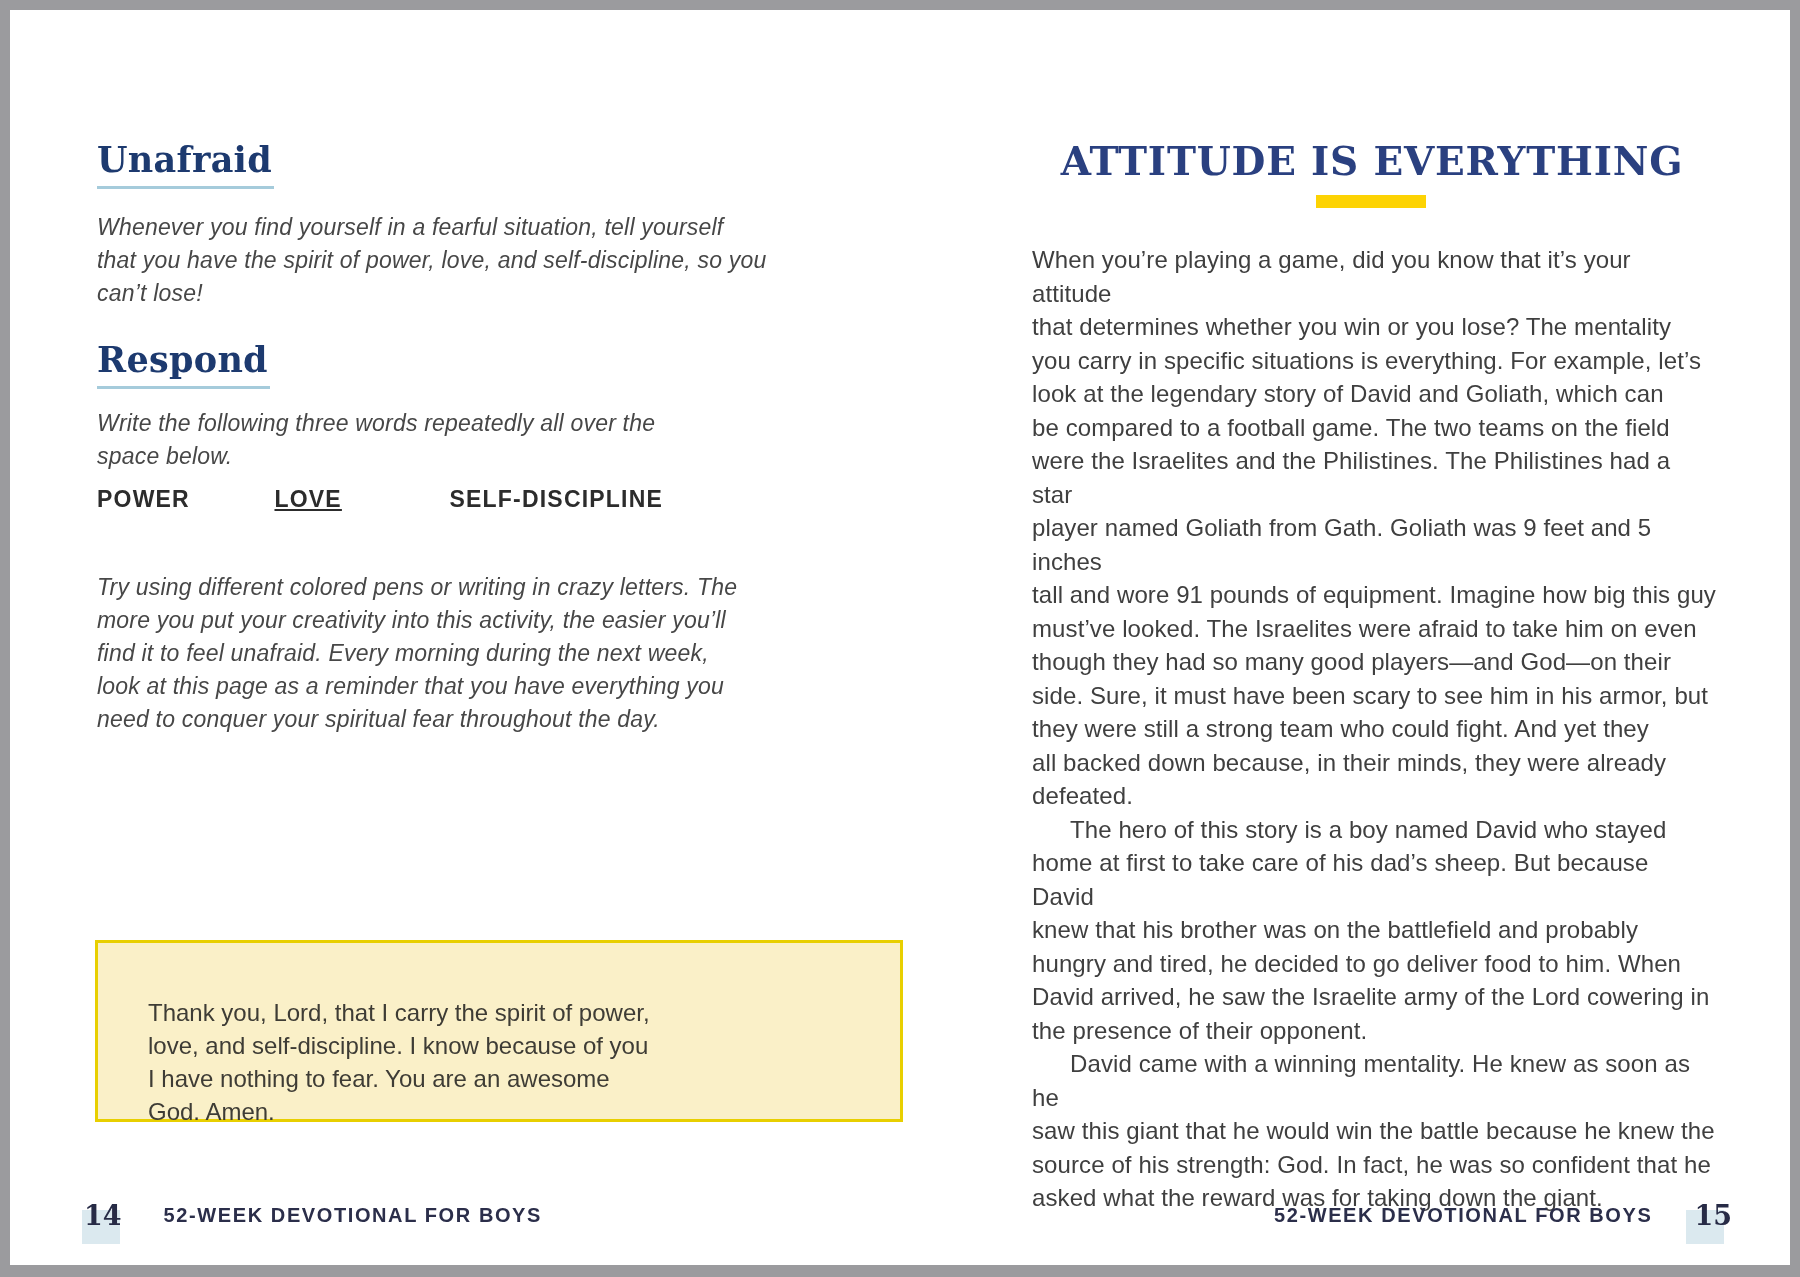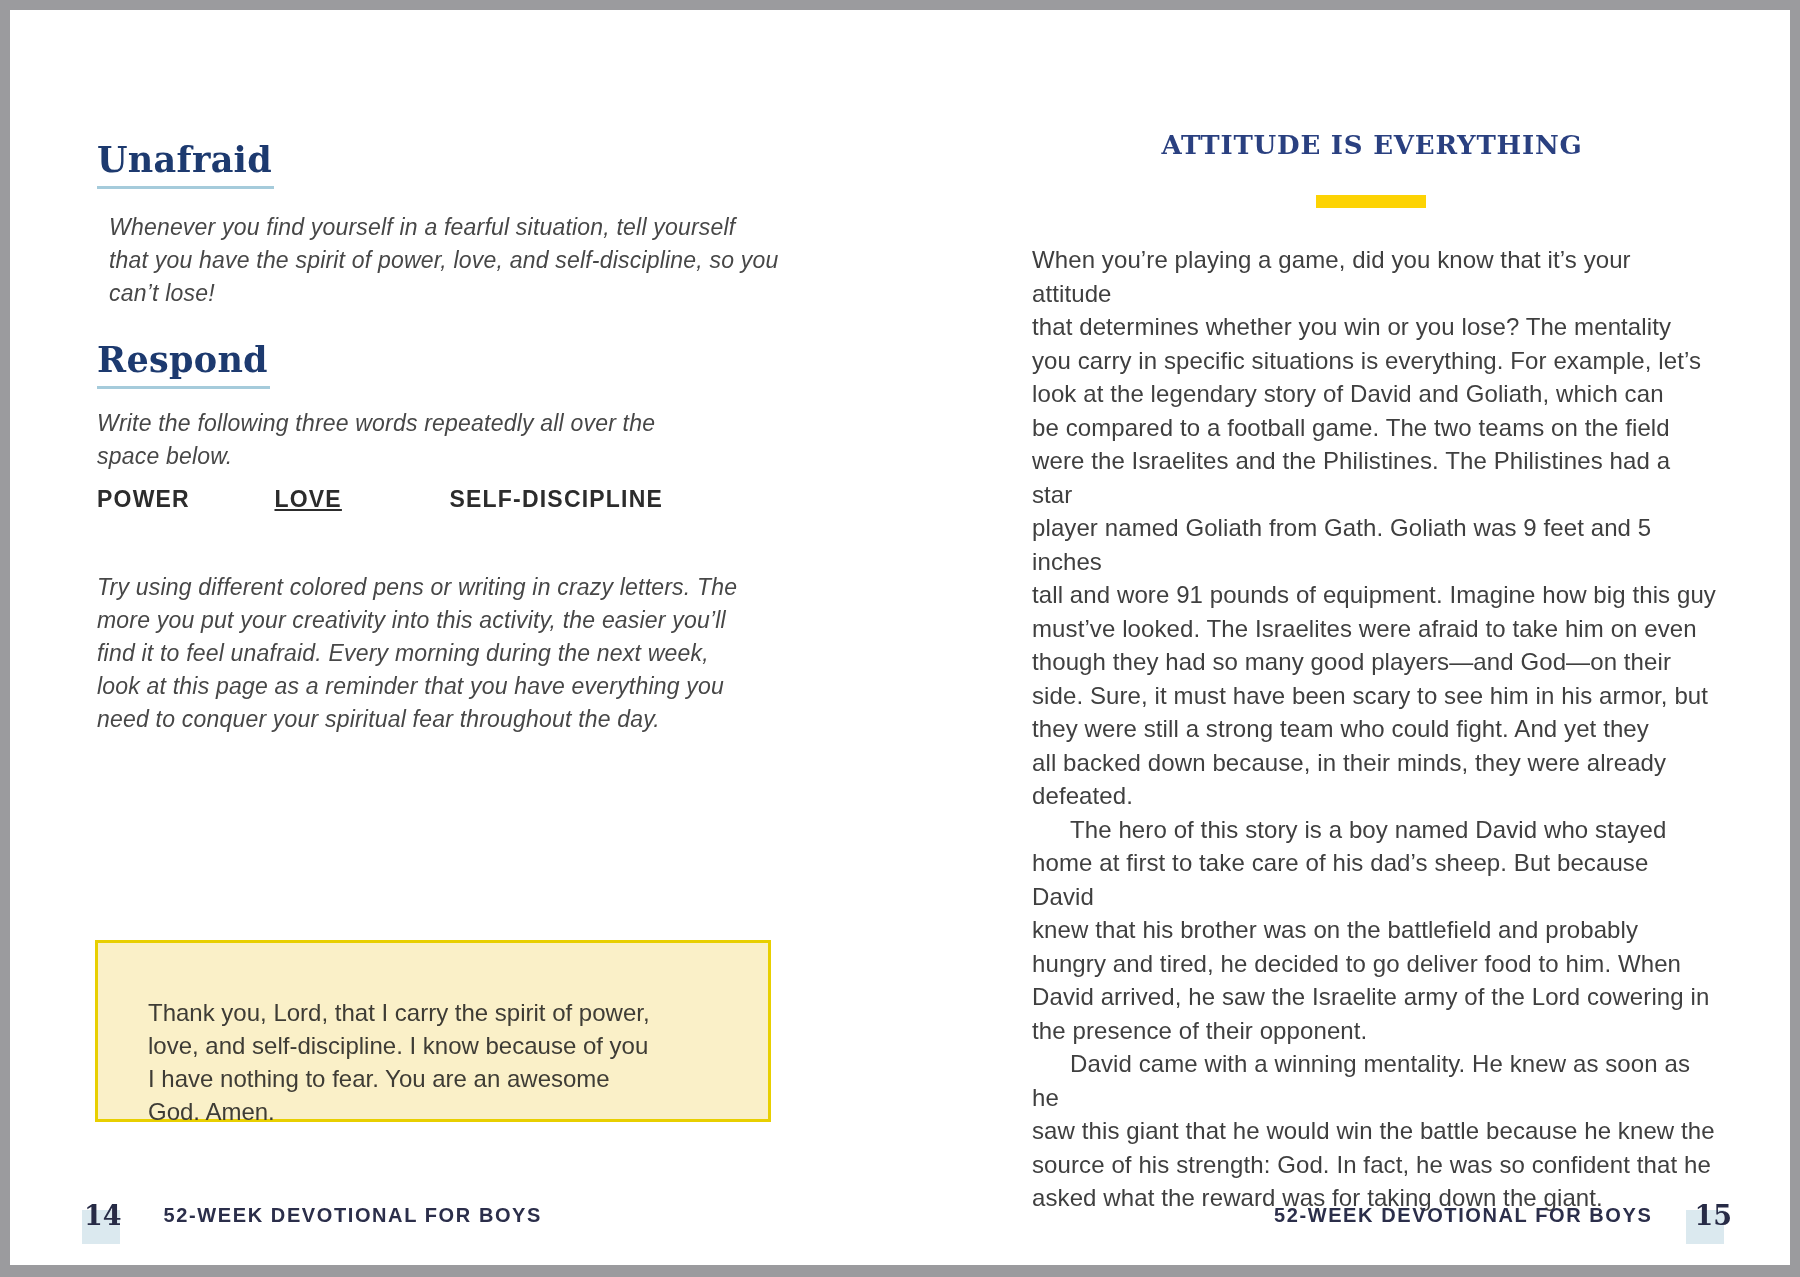--- a/index.html
+++ b/index.html
@@ -49,61 +49,61 @@
     line-height: 33.5px;
     color: var(--body_text, #3f3f3f);
     white-space: pre-line;
     margin: 0;
     letter-spacing: 0.1px;
   }
   .body-par.indent { text-indent: 38px; }
 
   
   .h-reflect  { left: 97px;  top: 112px; }
-  .t-reflect  { left: 109px;  top: 188px; width: 700px; }
+  .t-reflect  { left: 97px;  top: 188px; width: 700px; }
   .h-respond  { left: 97px;  top: 312px; text-align: center; }
   .t-respond  { left: 97px;  top: 384px; width: 640px; }
 
   .words-row  {
     left: 97px; top: 486px;
     font-weight: bold;
     font-size: 23px;
     letter-spacing: 1.2px;
     color: #2c2c2c;
     white-space: nowrap;
   }
   .words-row .w1 { margin-right: 77px; }
   .words-row .w2 { margin-right: 100px; text-decoration: underline; }
 
   .t-activity { left: 97px; top: 548px; width: 700px; }
 
   .prayer-box {
     left: 95px; top: 940px;
-    width: 676px; height: 182px;
+    width: 808px; height: 182px;
     background: var(--box_fill, #faf0c8);
     border: 3px solid var(--box_border, #e8cf00);
     padding: 29px 30px 0 50px;
   }
   .prayer-text {
     font-size: 24px;
     line-height: 33px;
     color: #3e3c35;
     white-space: pre-line;
   }
 
   
   .title-wrap {
     left: 1032px; top: 114px;
     width: 680px;
     text-align: center;
   }
   .chapter-title {
     font-family: "DejaVu Serif", serif;
     font-weight: bold;
-    font-size: 26px;
+    font-size: 39px;
     letter-spacing: 0.8px;
     color: var(--navy_title, #2a4080);
     line-height: 1.1;
   }
   .title-accent {
     left: 1316px; top: 195px;
     width: 110px; height: 13px;
     background: var(--accent_yellow, #fdd303);
   }
   .right-body {

